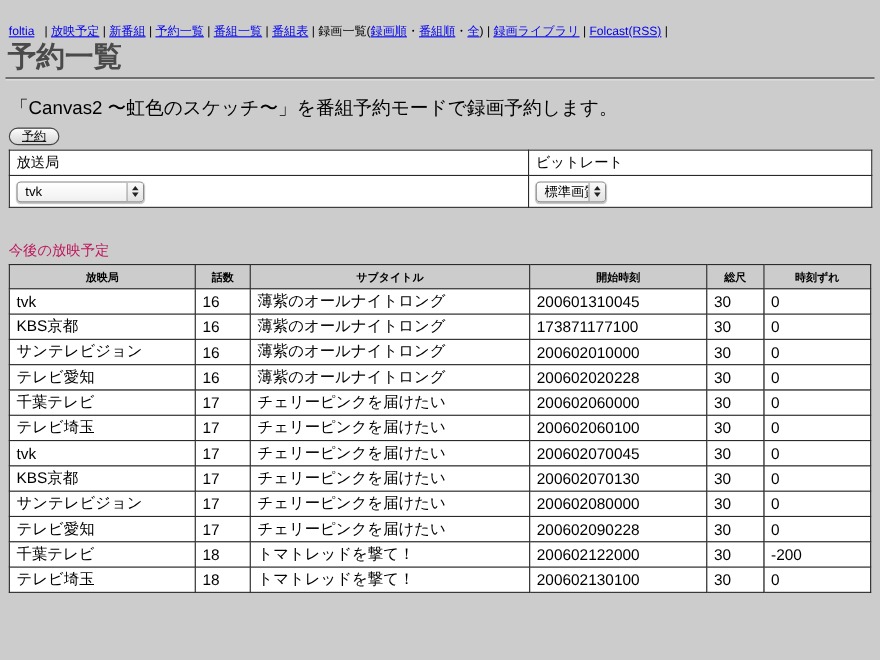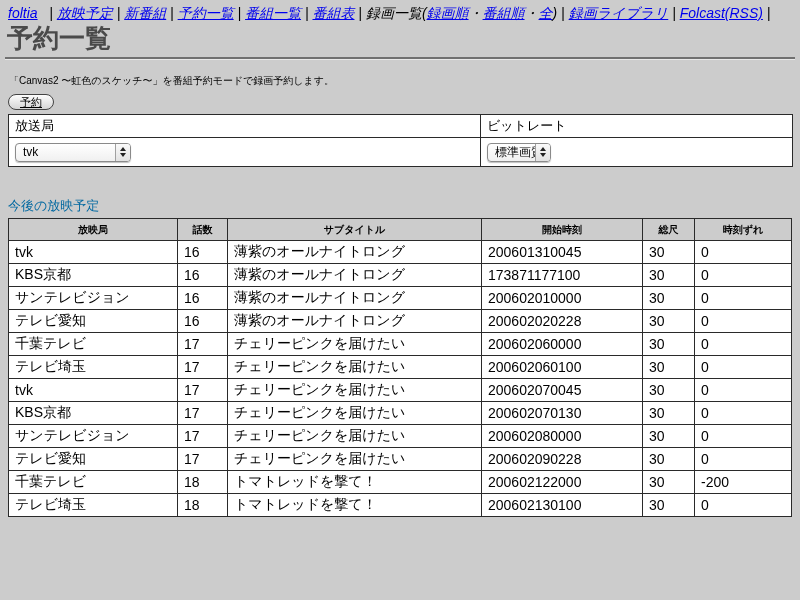--- a/index.html
+++ b/index.html
@@ -6,24 +6,23 @@
   html, body {
     margin: 0; padding: 0;
     width: 800px; height: 600px;
     overflow: hidden;
     background: #cccccc;
     font-family: "Liberation Sans", "DejaVu Sans", sans-serif;
     color: #000;
   }
   
   .topnav {
-    padding: 5px 8px 0 8px;
-    font-size: 14px;
+    padding: 21px 8px 0 8px;
+    font-size: 11px;
     white-space: pre;
-    font-style: italic;
   }
   .topnav a {
     color: #0000ee;
     text-decoration: underline;
     cursor: pointer;
   }
   .topnav .navsep { color: #000; }
 
   h1.page-title {
     margin: 1px 0 3px 7px;
@@ -33,21 +32,21 @@
     line-height: 1.15;
   }
   hr.title-rule {
     border: 0;
     border-top: 2px solid #707070;
     border-bottom: 1px solid #e8e8e8;
     margin: 0 5px 8px 5px;
   }
   .description {
     margin: 14px 0 4px 9px;
-    font-size: 10px;
+    font-size: 17px;
   }
   .aqua-btn {
     margin: 0 0 3px 8px;
     font-family: "Liberation Sans", "DejaVu Sans", sans-serif;
     font-size: 11px;
     height: 16px;
     line-height: 13px;
     padding: 0 11px;
     border: 1px solid #444;
     border-radius: 9px;
@@ -112,21 +111,21 @@
   .tri-down {
     width: 0; height: 0;
     border-left: 3px solid transparent;
     border-right: 3px solid transparent;
     border-top: 4px solid #222;
   }
 
   .schedule-heading {
     margin: 30px 0 3px 8px;
     font-size: 13px;
-    color: #0369a1;
+    color: #be185d;
   }
   
   table.schedule-table {
     border-collapse: collapse;
     margin: 0 8px;
     width: 784px;
     table-layout: fixed;
   }
   table.schedule-table th {
     border: 1px solid #2a2a2a;

